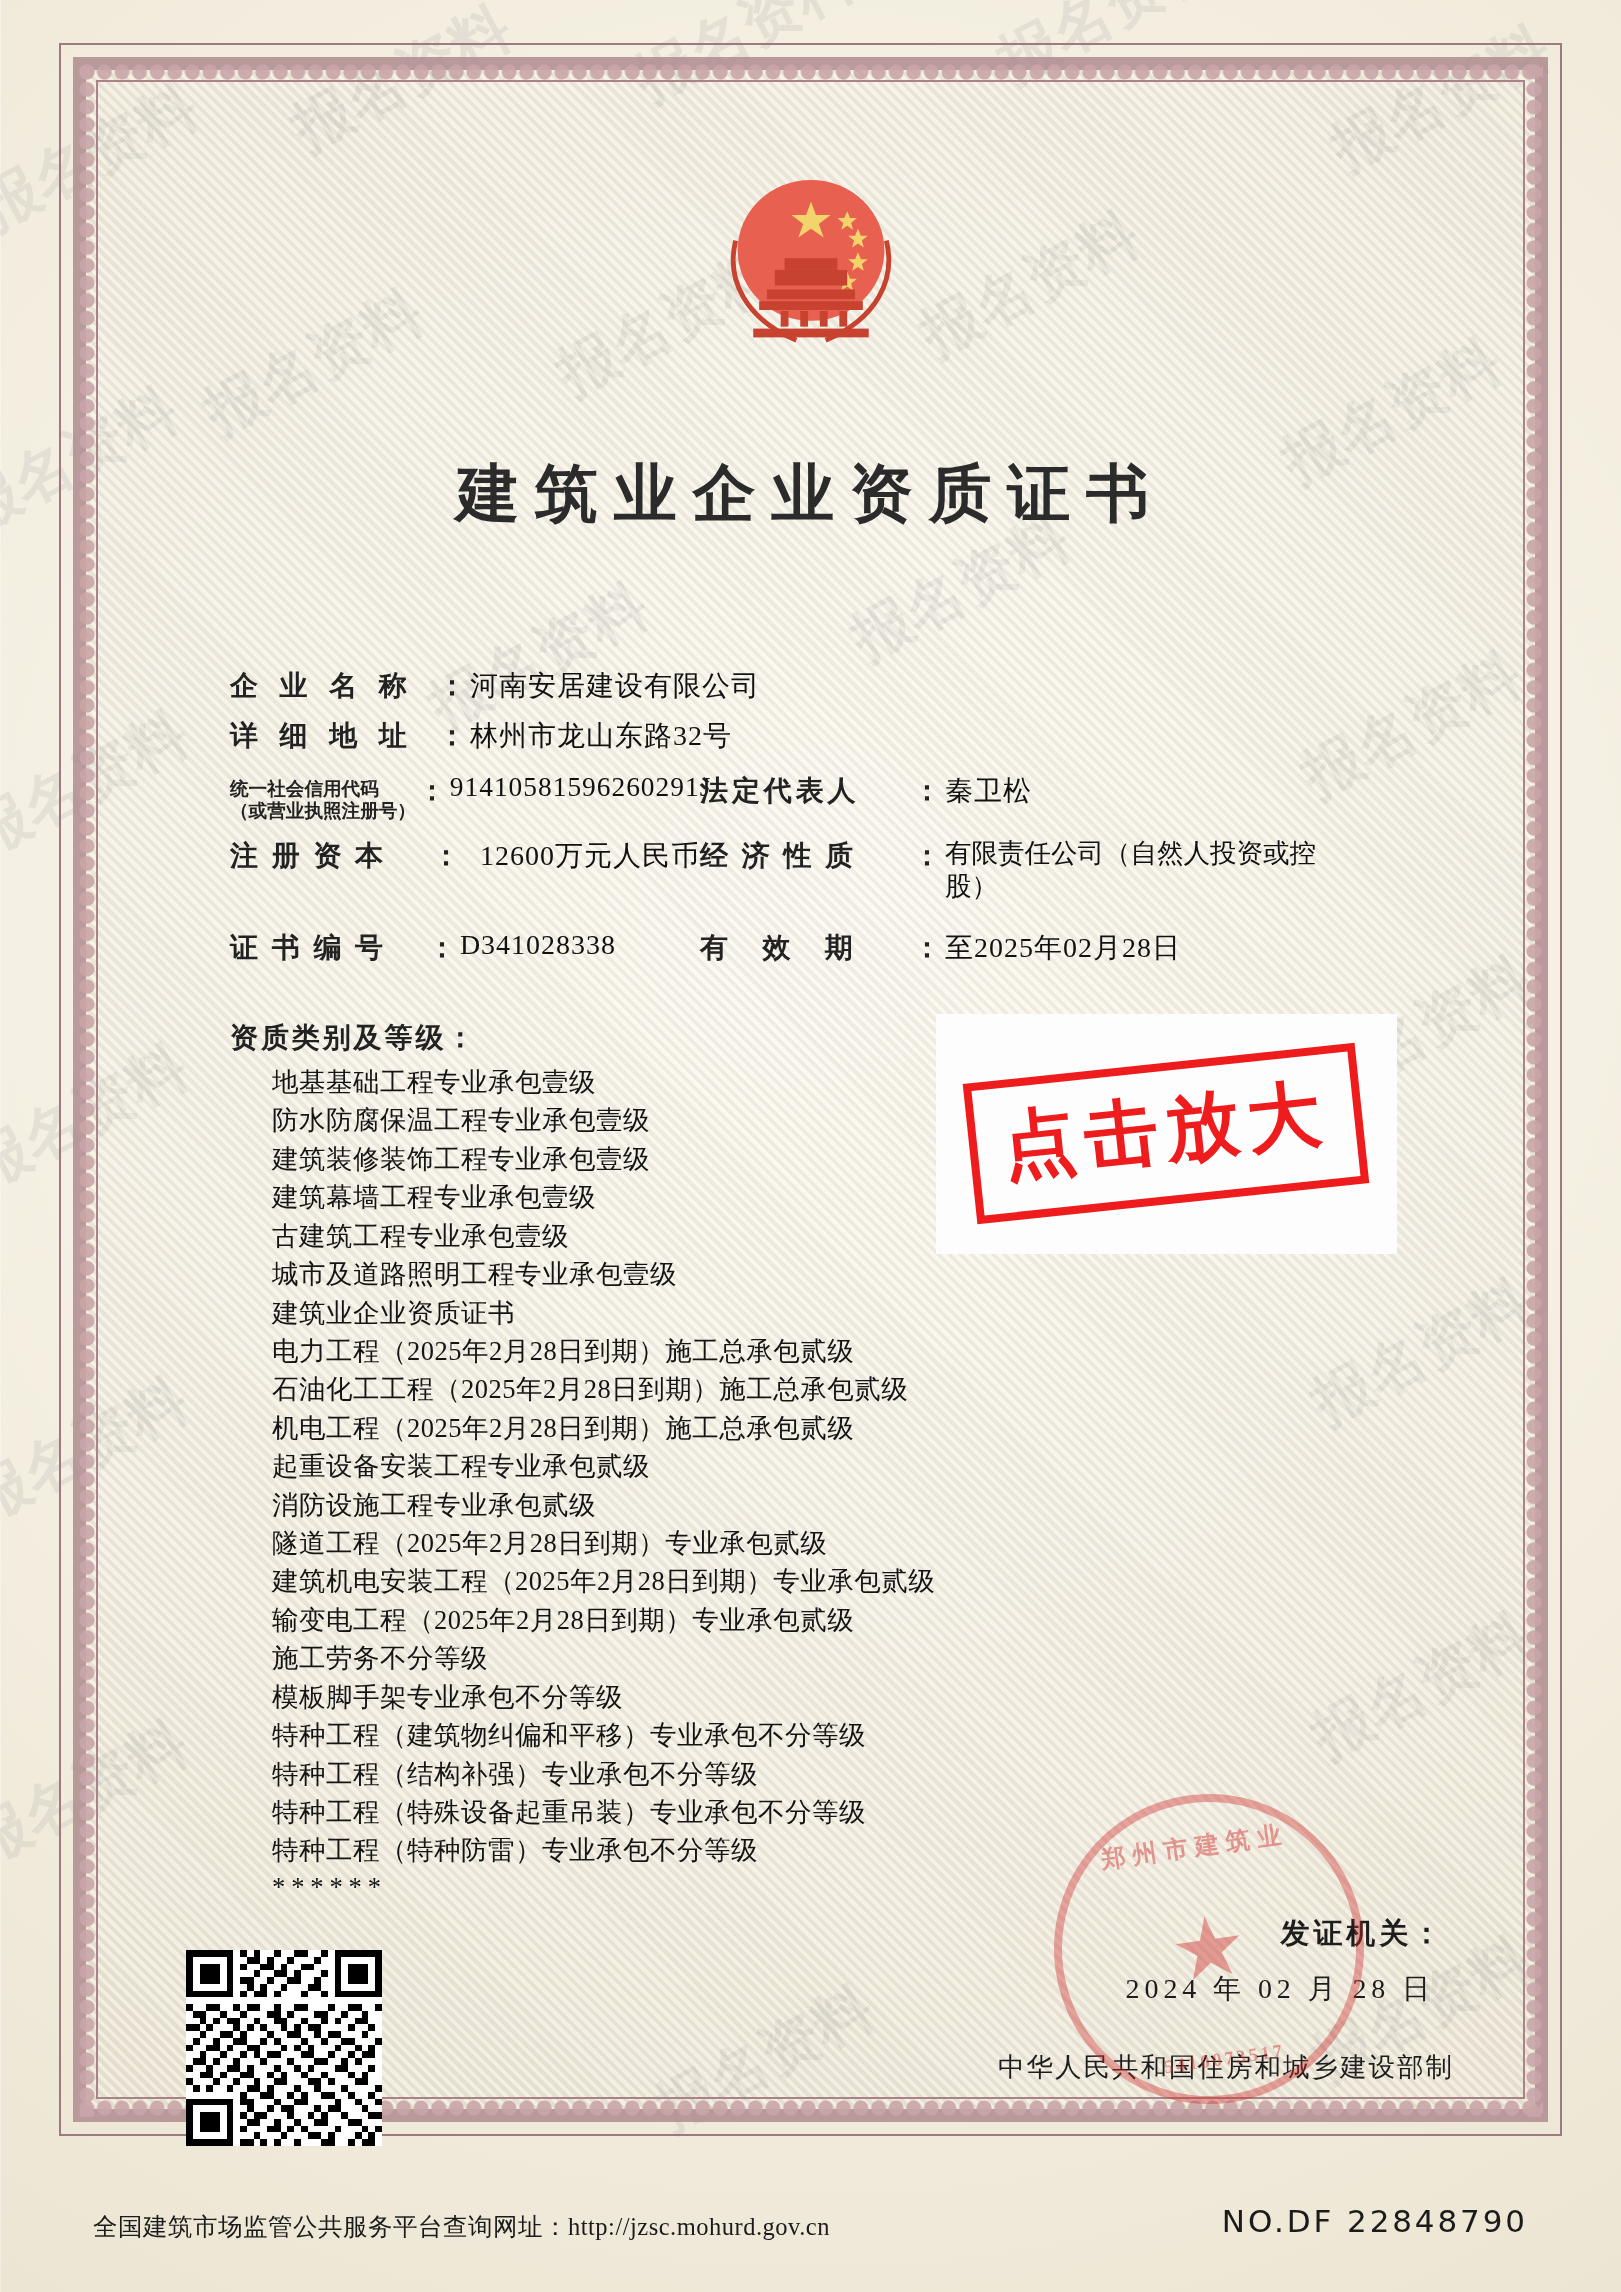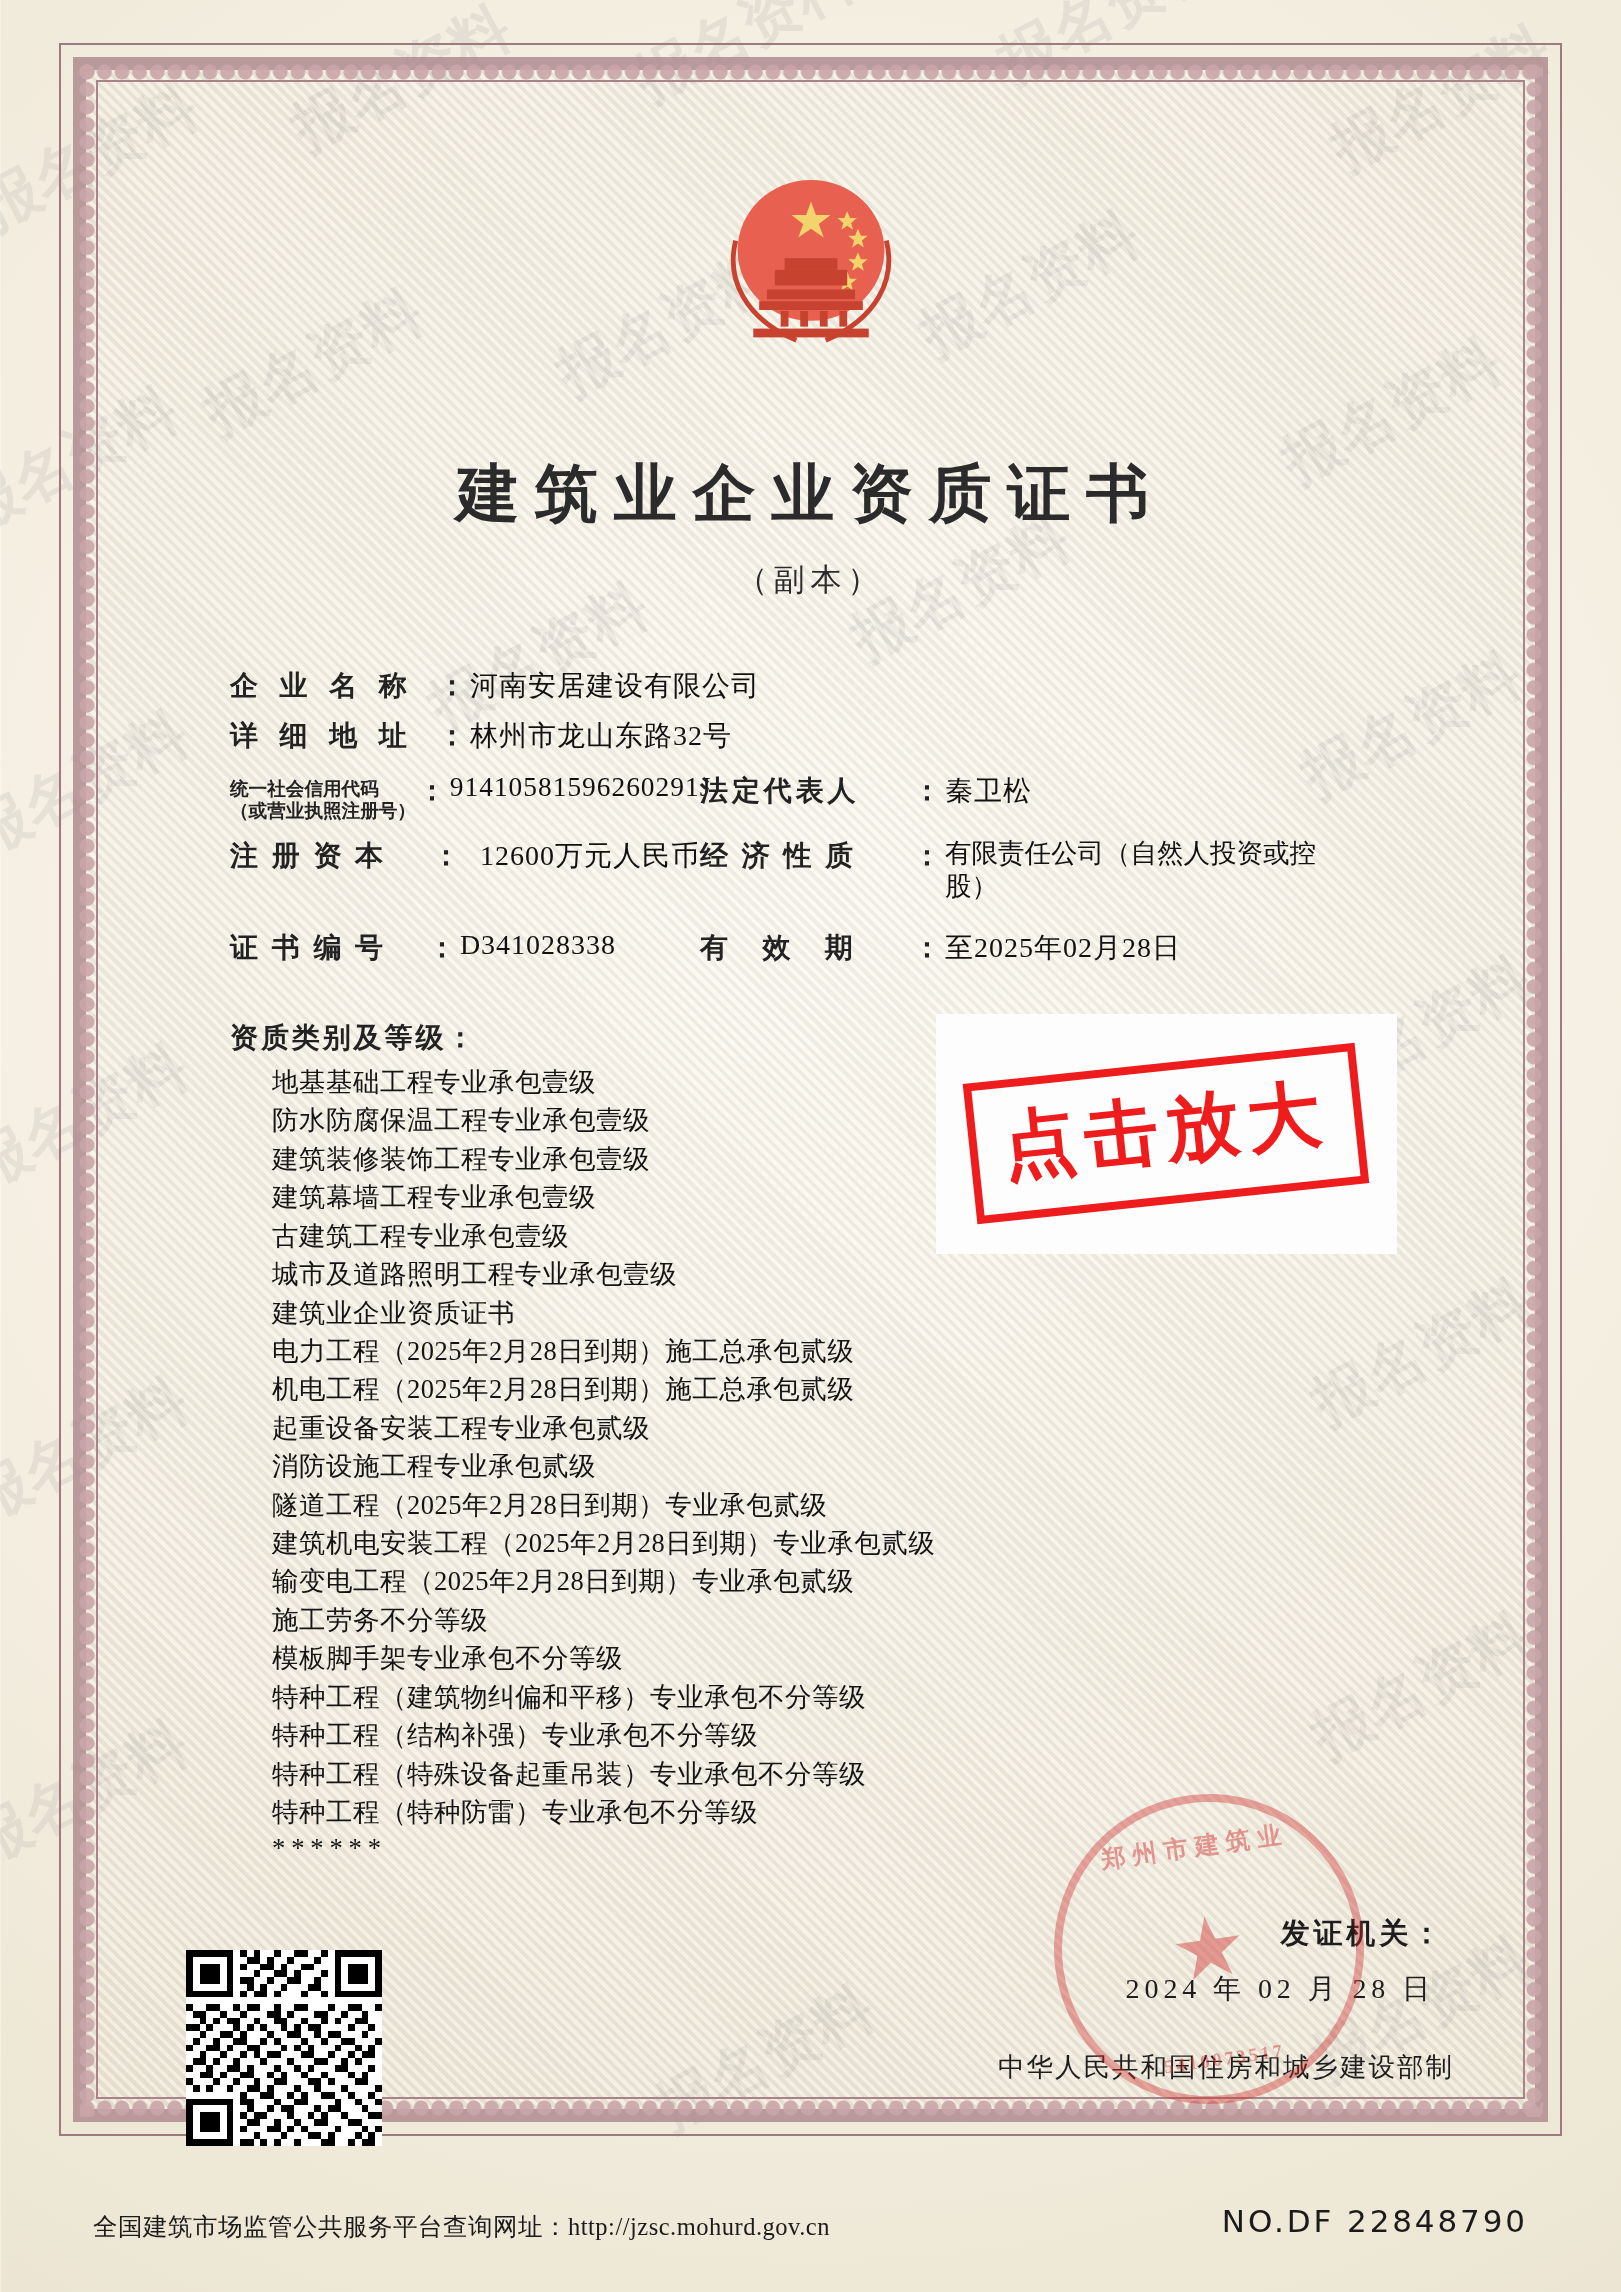--- a/index.html
+++ b/index.html
@@ -383,21 +383,20 @@
         <rect x="56" y="160" width="118" height="9"></rect>
       </g>
       <g stroke="#c8432f" stroke-width="5" fill="none">
         <path d="M38 70 C 28 110, 48 150, 100 172"></path>
         <path d="M192 70 C 202 110, 182 150, 130 172"></path>
       </g>
     </svg>
   </div>
 
   <div class="doc-title">建筑业企业资质证书</div>
-  <div class="doc-subtitle">（副本）</div>
 
   <div class="fields">
 
     <div class="row">
       <div class="lbl name-lbl" style="width:206px;">企业名称</div>
       <div class="colon">：</div>
       <div class="val">河南安居建设有限公司</div>
     </div>
 
     <div class="row">
@@ -453,20 +452,21 @@
   <div class="qual-title">资质类别及等级：</div>
   <div class="qual-list">
     <div class="qual-item">地基基础工程专业承包壹级</div>
     <div class="qual-item">防水防腐保温工程专业承包壹级</div>
     <div class="qual-item">建筑装修装饰工程专业承包壹级</div>
     <div class="qual-item">建筑幕墙工程专业承包壹级</div>
     <div class="qual-item">古建筑工程专业承包壹级</div>
     <div class="qual-item">城市及道路照明工程专业承包壹级</div>
     <div class="qual-item">建筑业企业资质证书</div>
     <div class="qual-item">电力工程（2025年2月28日到期）施工总承包贰级</div>
+    <div class="qual-item">石油化工工程（2025年2月28日到期）施工总承包贰级</div>
     <div class="qual-item">机电工程（2025年2月28日到期）施工总承包贰级</div>
     <div class="qual-item">起重设备安装工程专业承包贰级</div>
     <div class="qual-item">消防设施工程专业承包贰级</div>
     <div class="qual-item">隧道工程（2025年2月28日到期）专业承包贰级</div>
     <div class="qual-item">建筑机电安装工程（2025年2月28日到期）专业承包贰级</div>
     <div class="qual-item">输变电工程（2025年2月28日到期）专业承包贰级</div>
     <div class="qual-item">施工劳务不分等级</div>
     <div class="qual-item">模板脚手架专业承包不分等级</div>
     <div class="qual-item">特种工程（建筑物纠偏和平移）专业承包不分等级</div>
     <div class="qual-item">特种工程（结构补强）专业承包不分等级</div>

